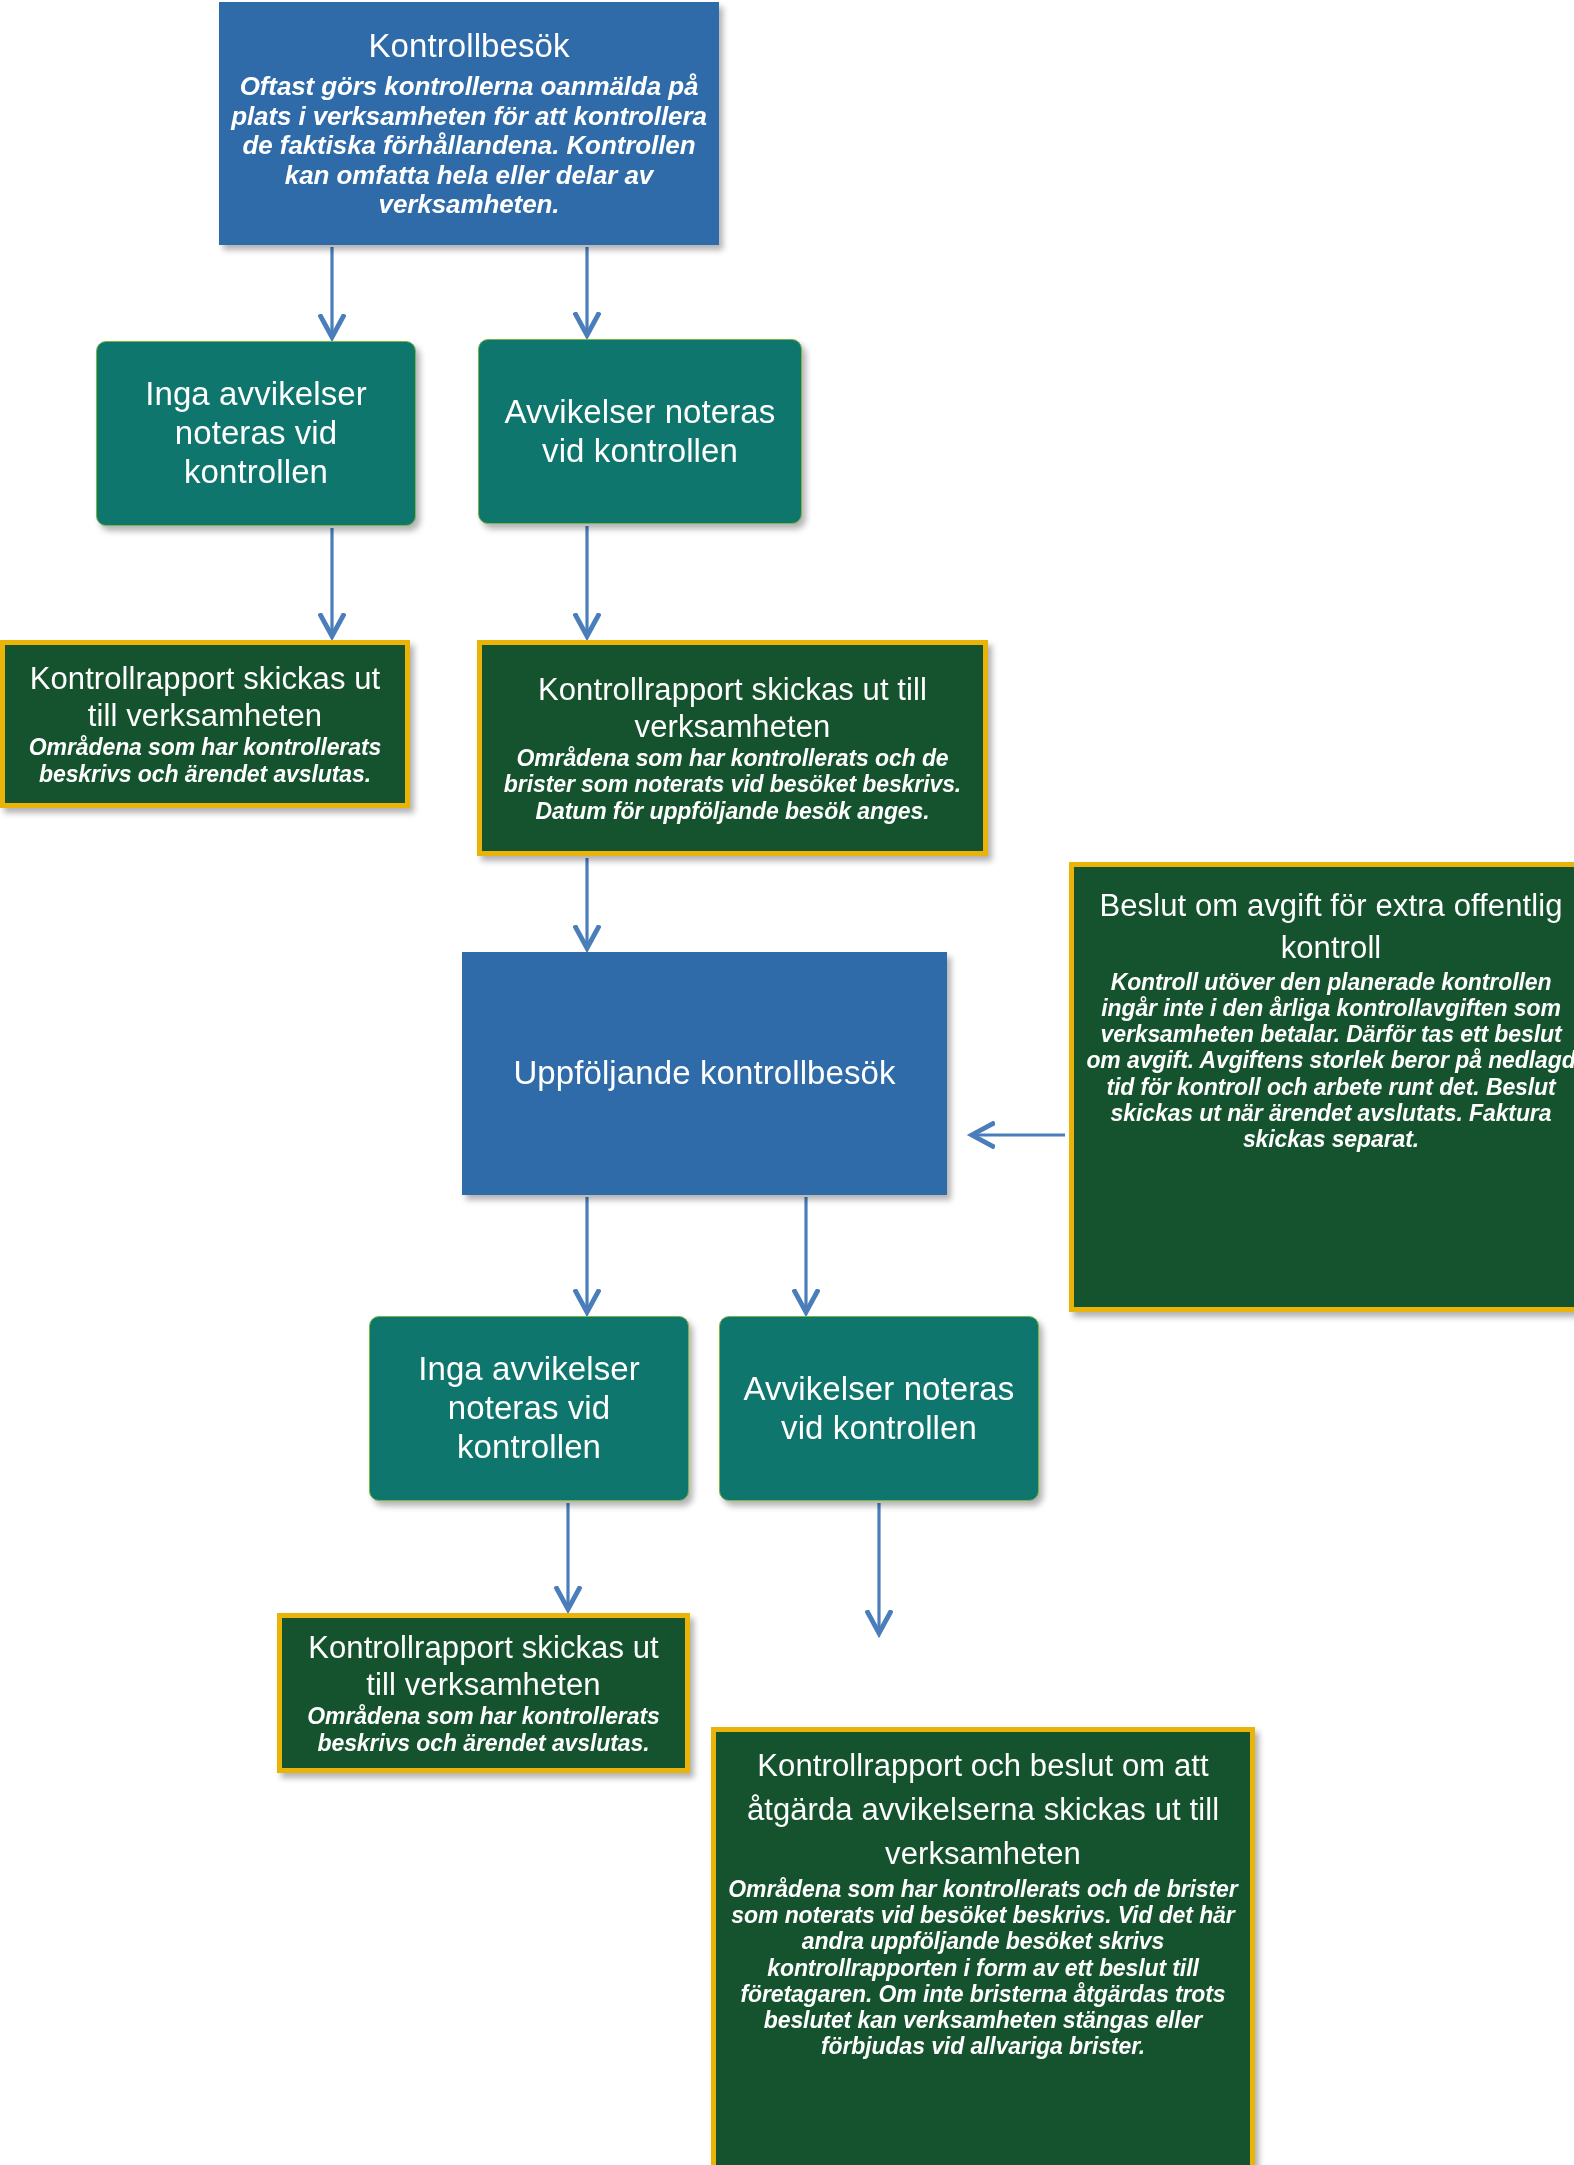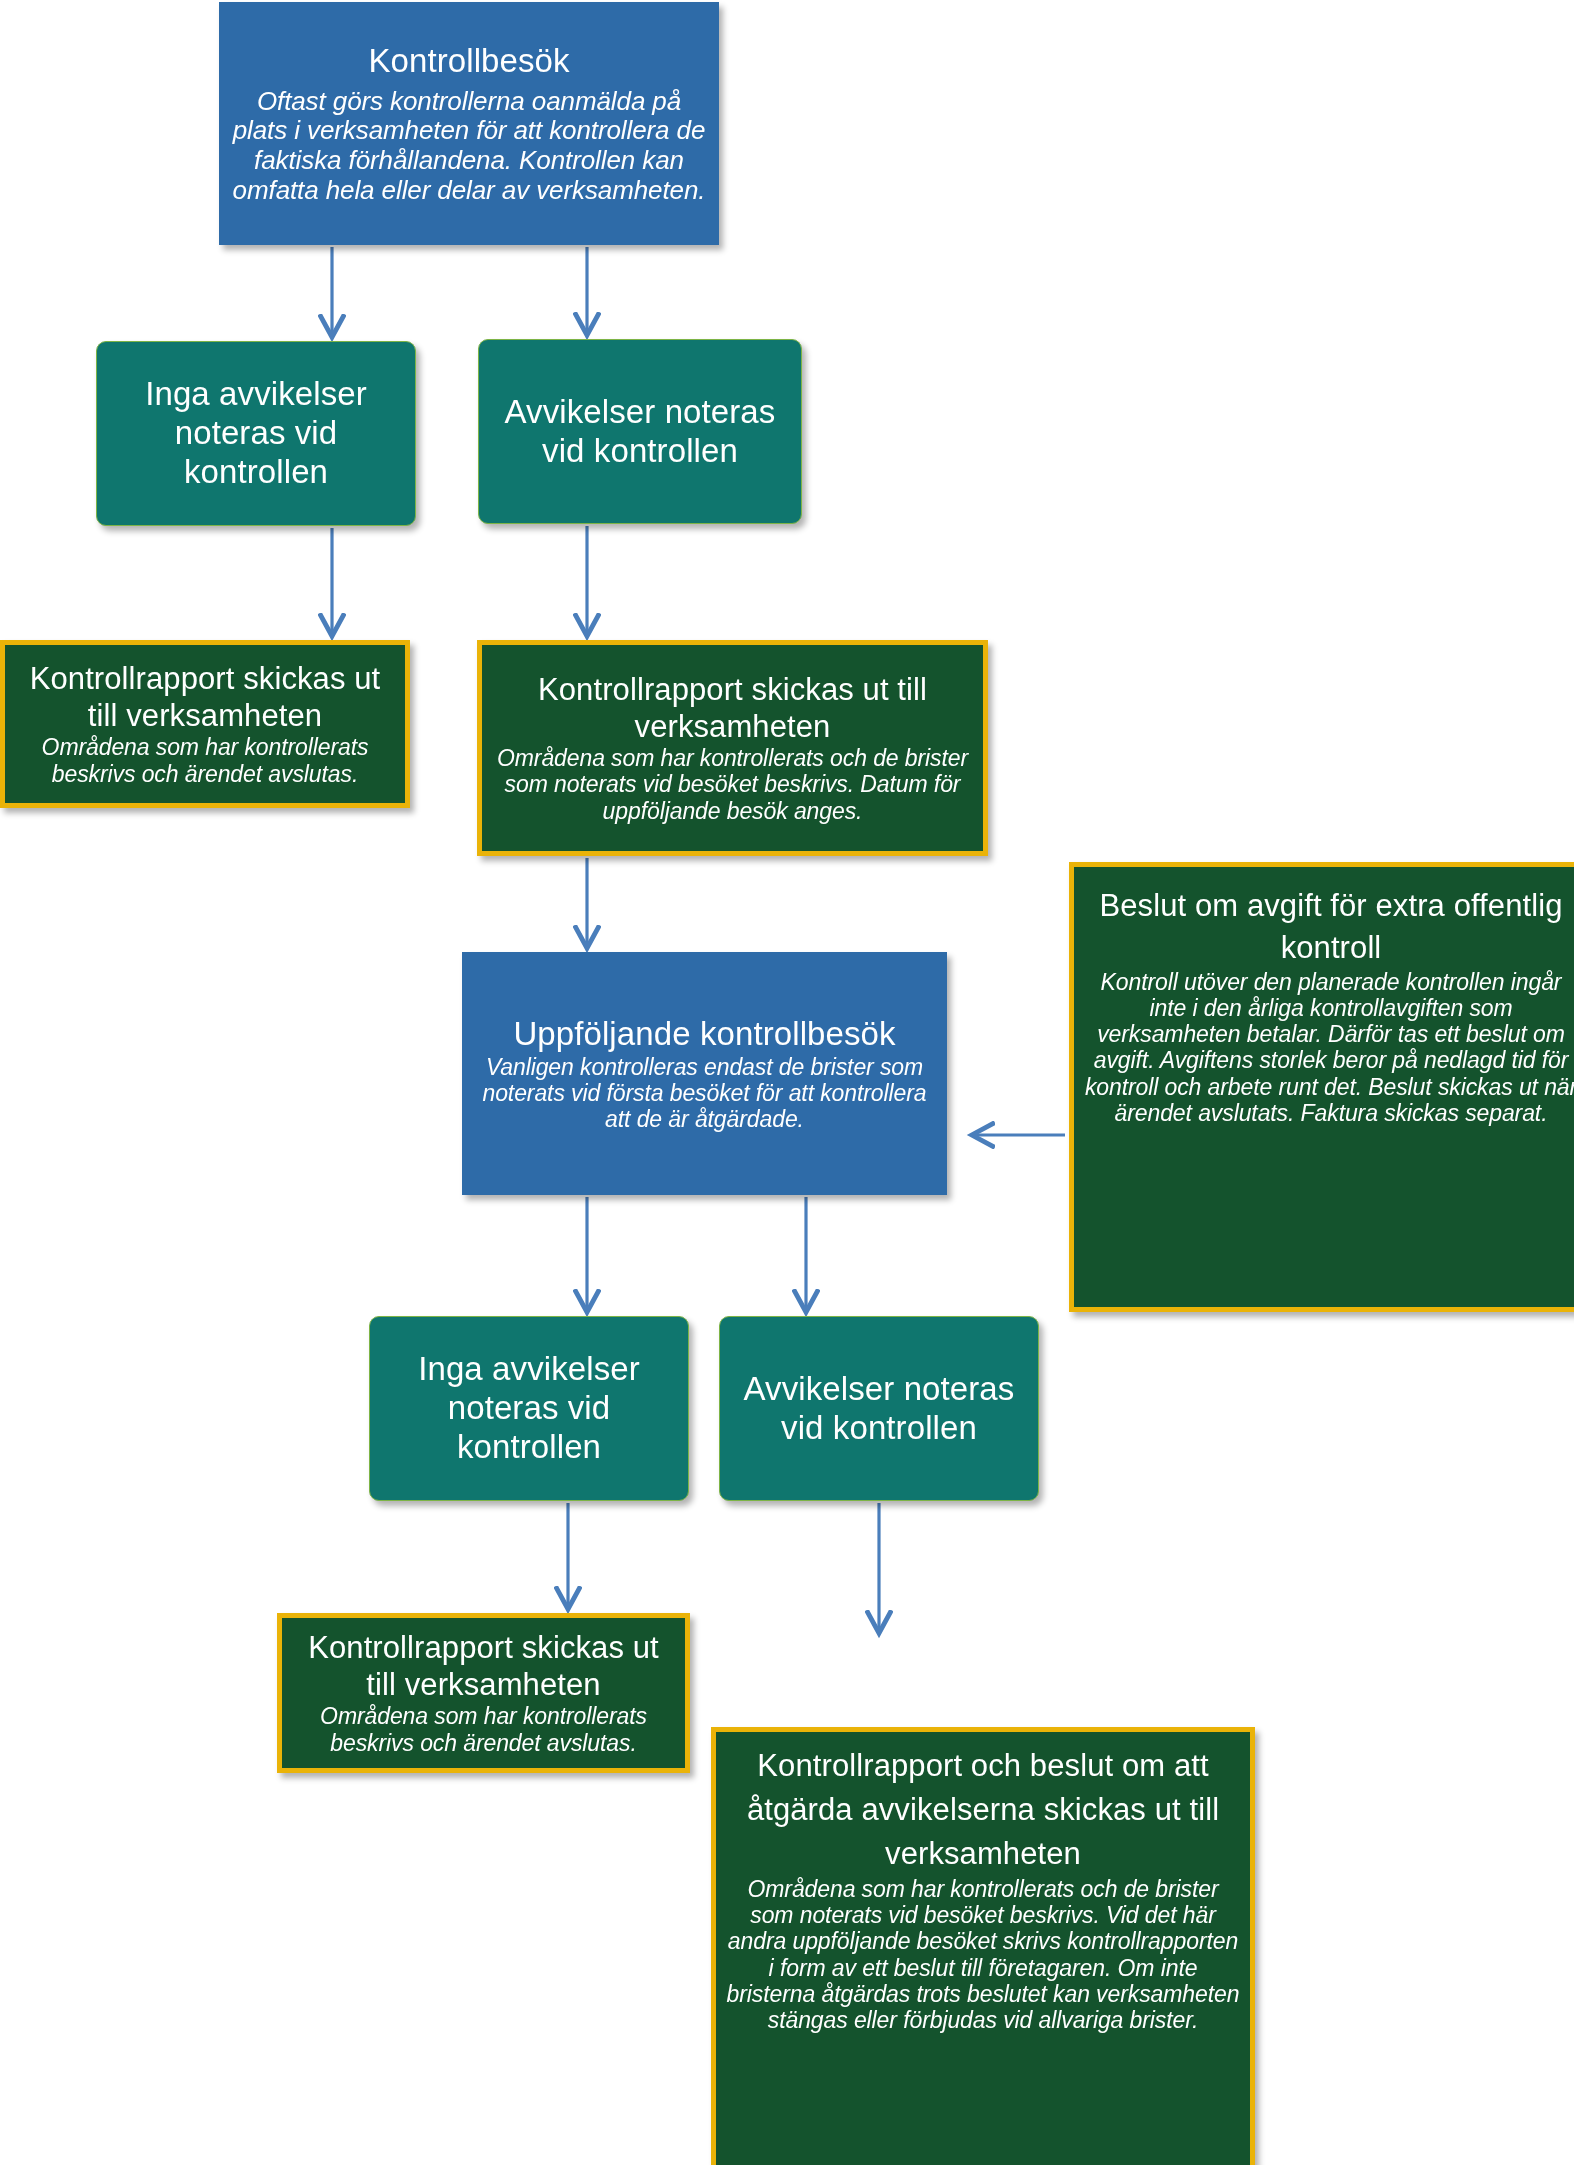--- a/index.html
+++ b/index.html
@@ -31,21 +31,21 @@
     padding: 4px 10px;
     box-shadow: 4px 5px 6px rgba(0,0,0,0.30);
   }
   .node .title {
     font-weight: 400;
     line-height: 1.18;
     letter-spacing: 0.1px;
   }
   .node .body {
     font-style: italic;
-    font-weight: 400;
+    font-weight: 700;
     line-height: 1.14;
     letter-spacing: -0.1px;
   }
 
   
   .blue {
     background: #2E6BA8;
     border: 1px solid #2E6BA8;
   }
   .green {
@@ -187,21 +187,20 @@
     <div class="body">Områdena som har kontrollerats beskrivs och ärendet avslutas.</div>
   </div>
 
   <div class="node red" id="node-rapport-avvik-1">
     <div class="title">Kontrollrapport skickas ut till verksamheten</div>
     <div class="body">Områdena som har kontrollerats och de brister som noterats vid besöket beskrivs. Datum för uppföljande besök anges.</div>
   </div>
 
   <div class="node blue" id="node-uppfoljande">
     <div class="title">Uppföljande kontrollbesök</div>
-    <div class="body">Vanligen kontrolleras endast de brister som noterats vid första besöket för att kontrollera att de är åtgärdade.</div>
   </div>
 
   <div class="node red" id="node-beslut-avgift">
     <div class="title">Beslut om avgift för extra offentlig kontroll</div>
     <div class="body">Kontroll utöver den planerade kontrollen ingår inte i den årliga kontrollavgiften som verksamheten betalar. Därför tas ett beslut om avgift. Avgiftens storlek beror på nedlagd tid för kontroll och arbete runt det. Beslut skickas ut när ärendet avslutats. Faktura skickas separat.</div>
   </div>
 
   <div class="node green" id="node-inga-avvikelser-2">
     <div class="title">Inga avvikelser noteras vid kontrollen</div>
   </div>

